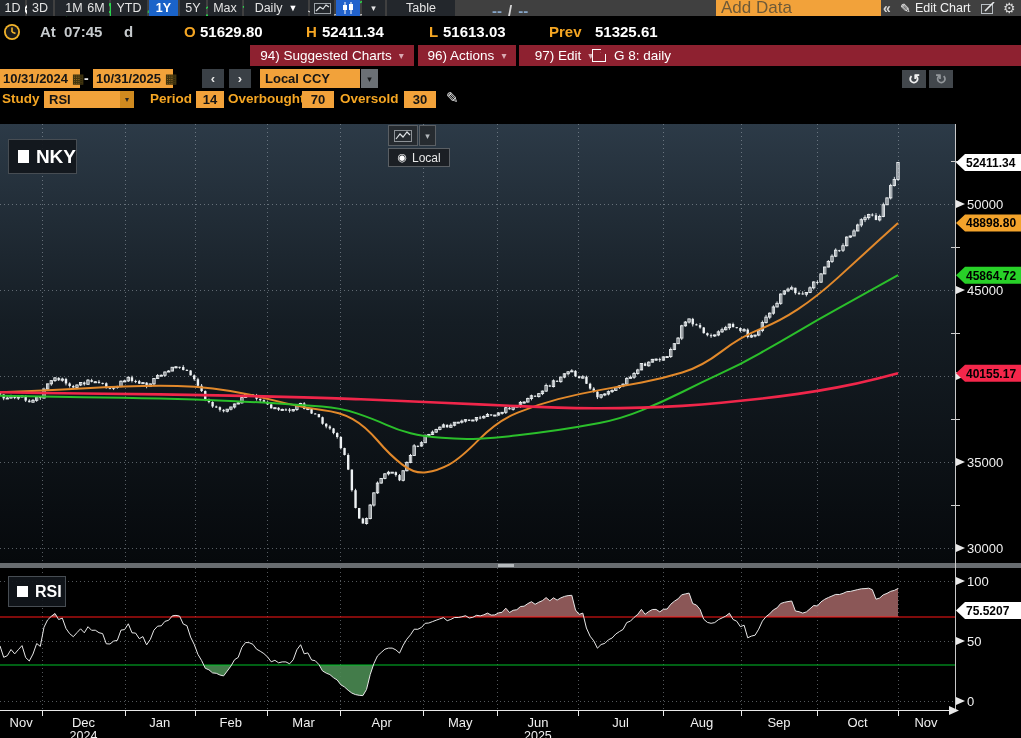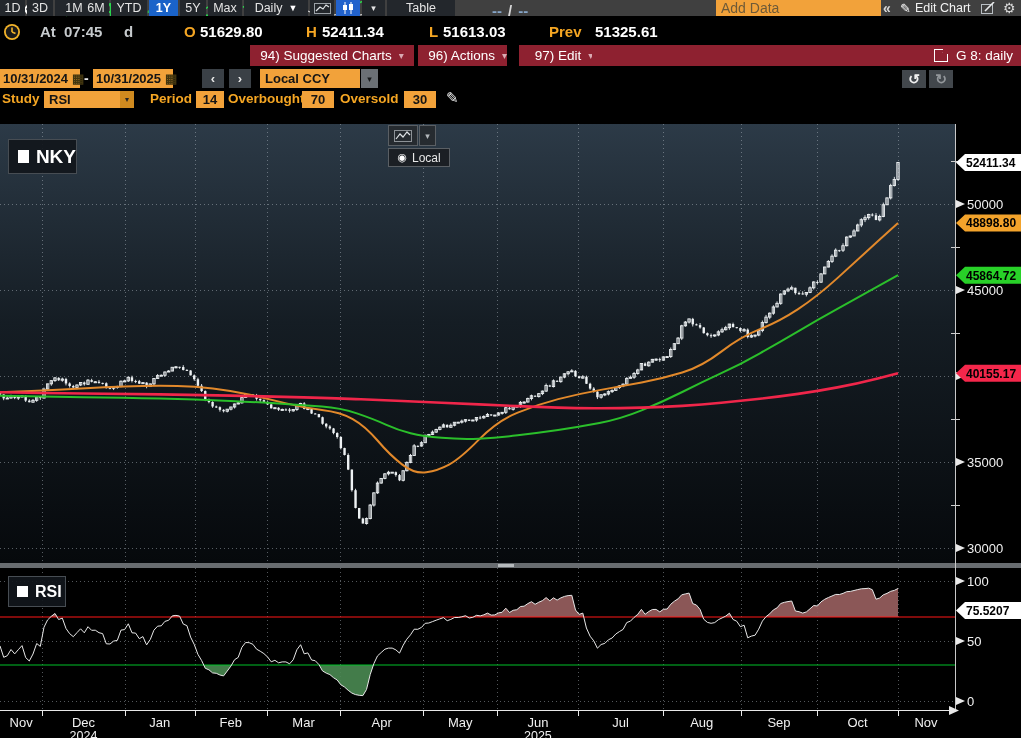--- a/index.html
+++ b/index.html
@@ -17,22 +17,22 @@
   
   .r2{top:23px;font-size:15px;font-weight:bold;color:#fff;}
   .r2.gray{color:#c6cacd;} .r2.amber{color:#f5a623;}
   #clock{left:3px;top:23px;}
   
   .secfield{left:0;top:45px;width:243px;height:21px;background:#f2a23a;border:0;
      color:#101010;font-family:"Liberation Sans",sans-serif;font-size:14px;font-weight:bold;padding:0 0 0 6px;}
   .menu{top:45px;height:21px;background:#8e2130;color:#fff;font-size:13.5px;
      display:flex;align-items:center;justify-content:center;}
   .menu .caret{color:#d9aab2;font-size:10px;margin-left:7px;}
-  .m1{left:250px;width:164px;} .m2{left:418px;width:89px;justify-content:flex-end;} .m3{left:519px;width:90px;}
-  .m4{left:592px;width:429px;justify-content:flex-end;padding-right:8px;box-sizing:border-box;}
+  .m1{left:250px;width:164px;} .m2{left:418px;width:98px;} .m3{left:519px;width:90px;}
+  .m4{left:592px;width:429px;justify-content:flex-start;padding-right:8px;box-sizing:border-box;}
   .launch{display:inline-block;width:12px;height:11px;border:1.5px solid #fff;position:relative;margin-right:8px;}
   .launch:after{content:"";position:absolute;right:-3px;top:-3px;width:7px;height:7px;background:#8e2130;}
   .launch b{position:absolute;right:-3px;top:-6px;color:#fff;font-size:10px;font-weight:bold;}
   
   .datefield{top:69px;height:19px;background:#f2a23a;color:#151515;font-size:13px;font-weight:bold;
      display:flex;align-items:center;padding:0 3px;box-sizing:border-box;}
   .cal{color:#41350f;font-size:13px;margin-left:4px;}
   .dsep{left:84px;top:70px;color:#e8e8e8;font-size:14px;font-weight:bold;}
   .navbtn{top:69px;width:22px;height:19px;background:#3a4046;color:#e8e8e8;font-size:13px;font-weight:bold;
      display:flex;align-items:center;justify-content:center;}
@@ -51,21 +51,21 @@
   .studycaret{left:120px;top:91px;width:14px;height:17px;background:#cf8a1f;color:#262626;font-size:8px;
      display:flex;align-items:center;justify-content:center;}
   .pencil{left:446px;top:89px;color:#f2f2f2;font-size:15px;}
   
   .tbar{left:0;top:108px;width:1021px;height:16px;background:#404040;}
   .tbtn{position:absolute;top:0;height:16px;background:#23272c;color:#e4e4e4;font-size:12.5px;
      display:flex;align-items:center;justify-content:center;}
   .tbtn.active{background:#1a63c9;color:#fff;font-weight:bold;}
   .freq .vcaret{font-size:9px;margin-left:6px;color:#fff;}
   .adddata{position:absolute;left:716px;top:0;width:160px;height:16px;background:#f2a23a;border:0;
-     color:#6e5a38;font-family:"Liberation Sans",sans-serif;font-size:14px;padding:0 0 0 5px;}
+     color:#6e5a38;font-family:"Liberation Sans",sans-serif;font-size:17px;padding:0 0 0 5px;}
   .adddata::placeholder{color:#6e5a38;opacity:1;}
   .tico{position:absolute;top:0;height:16px;display:flex;align-items:center;color:#d8d8d8;}
   
   #chartwrap{position:absolute;left:0;top:124px;width:1021px;height:614px;}
   .legend{position:absolute;background:rgba(17,22,27,.92);border:1px solid #474d53;color:#fff;
      display:flex;align-items:center;font-weight:bold;}
   .lg-main{left:8px;top:139px;width:58px;height:33px;font-size:19px;padding-left:9px;}
   .lg-rsi{left:8px;top:576px;width:48px;height:29px;font-size:16px;padding-left:8px;}
   .sq{display:inline-block;background:#fff;margin-right:7px;}
   .sq.big{width:13px;height:13px;} .sq.sm{width:11px;height:11px;}

